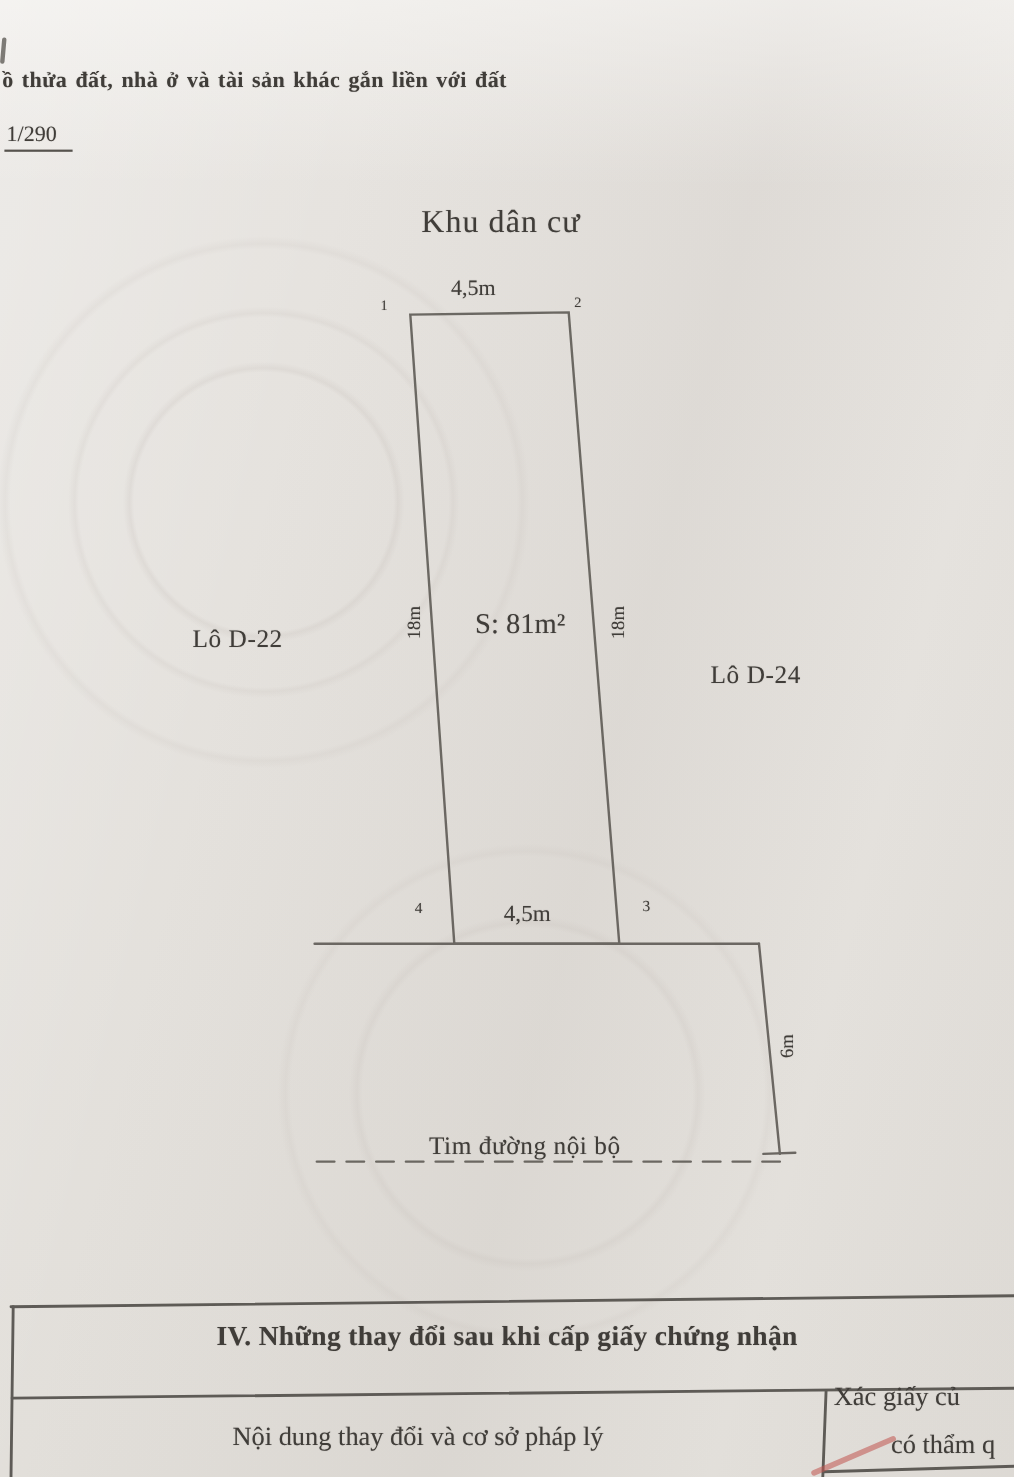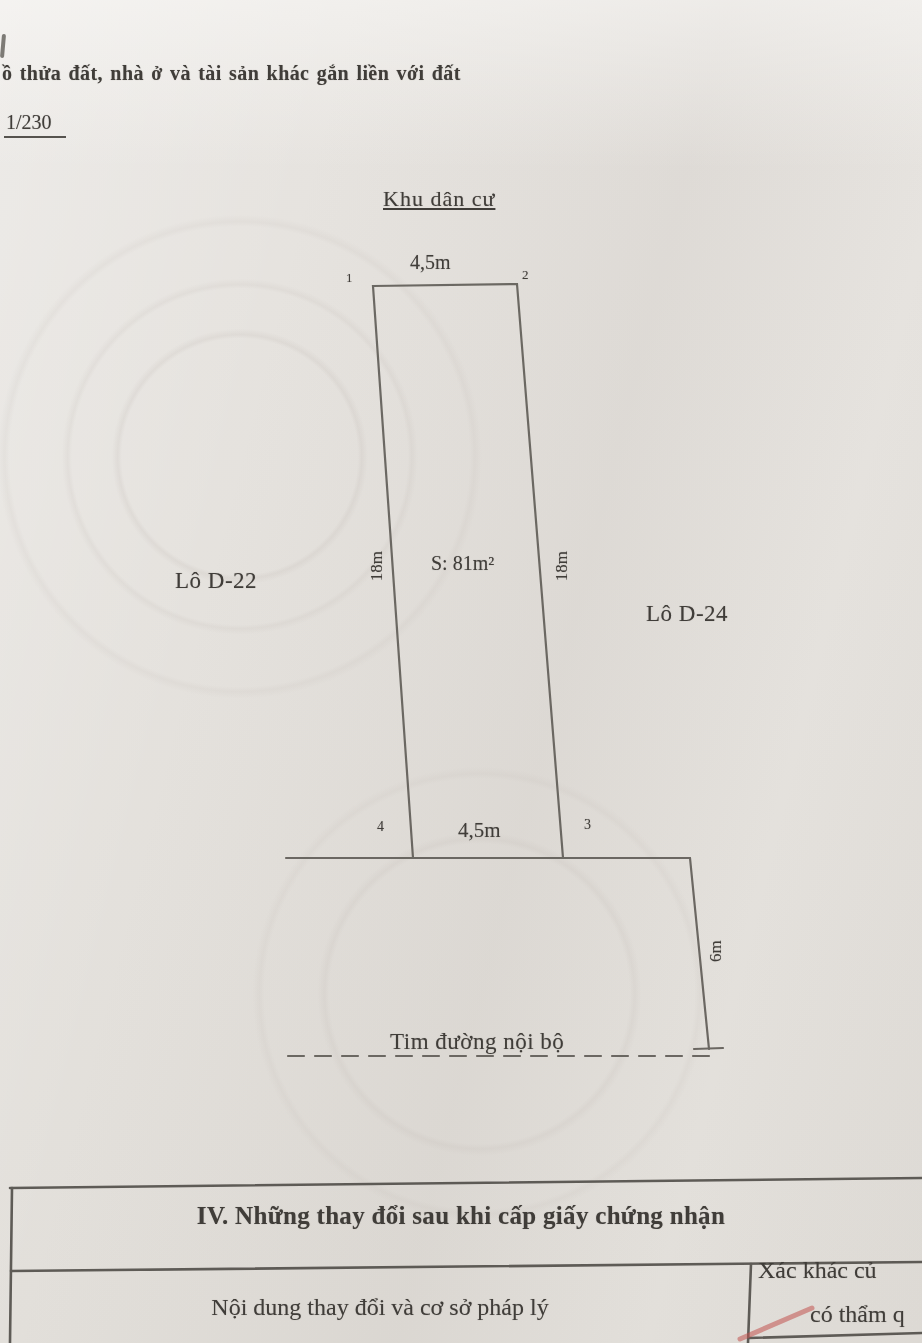--- a/index.html
+++ b/index.html
@@ -18,50 +18,50 @@
     font-family:"Liberation Serif","DejaVu Serif",serif;
     color:#3f3c38;
     filter:contrast(0.98);
   }
   .lbl{position:absolute;white-space:nowrap;color:#3f3c38;
        text-shadow:0 0 1px rgba(70,64,58,0.35);}
   .rot{transform:rotate(-90deg);transform-origin:center center;}
   #heading{left:2px;top:62px;font-size:20px;font-weight:bold;letter-spacing:0.4px;word-spacing:2px;}
   #scale{left:4px;top:111px;font-size:20px;border-bottom:2px solid #55524d;padding:0 14px 2px 2px;}
   #cutmark{position:absolute;left:1px;top:34px;width:4px;height:24px;background:#4a4742;opacity:.7;transform:rotate(5deg);border-radius:2px;}
-  #area-label{left:383px;top:186px;font-size:22px;letter-spacing:1px;text-decoration:underline;}
+  #area-label{left:383px;top:186px;font-size:29px;letter-spacing:1px;}
   #dim-top{left:410px;top:251px;font-size:20px;}
   #dim-bottom{left:458px;top:818px;font-size:21px;}
   #corner-1{left:346px;top:270px;font-size:13px;}
   #corner-2{left:522px;top:267px;font-size:13px;}
   #corner-3{left:584px;top:817px;font-size:14px;}
   #corner-4{left:377px;top:819px;font-size:14px;}
   #dim-left{left:347px;top:556px;width:60px;text-align:center;font-size:17px;}
   #dim-right{left:532px;top:556px;width:60px;text-align:center;font-size:17px;}
   #dim-road{left:686px;top:941px;width:60px;text-align:center;font-size:17px;}
-  #plot-area{left:431px;top:552px;width:110px;text-align:left;font-size:20px;}
+  #plot-area{left:404px;top:552px;width:110px;text-align:right;font-size:26px;}
   #lot-left{left:175px;top:568px;font-size:23px;letter-spacing:0.5px;}
   #lot-right{left:646px;top:601px;font-size:23px;letter-spacing:0.5px;}
   #road-label{left:390px;top:1017px;font-size:23px;letter-spacing:0.5px;margin-top:12px;}
   #tbl-title{left:12px;top:1202px;width:898px;text-align:center;font-size:25px;font-weight:bold;letter-spacing:0.3px;}
   #tbl-left-header{left:12px;top:1294px;width:736px;text-align:center;font-size:24px;}
   #tbl-right-line1{left:758px;top:1257px;font-size:24px;}
   #tbl-right-line2{left:810px;top:1301px;font-size:24px;}
   svg{position:absolute;left:0;top:0;}
 </style>
 </head>
 <body>
 
 <div id="paper">
 
   <div id="cutmark"></div>
 
   <div id="heading" class="lbl">ồ thửa đất, nhà ở và tài sản khác gắn liền với đất</div>
 
-  <div id="scale" class="lbl">1/230</div>
+  <div id="scale" class="lbl">1/290</div>
 
   <svg width="922" height="1343" viewBox="0 0 922 1343">
     <g stroke="#615d57" stroke-width="2.2" fill="none" opacity="0.92" stroke-linecap="round">
       <polygon points="373,286 517,284 563,858 413,858"></polygon>
       <line x1="286" y1="858" x2="690" y2="858"></line>
       <line x1="690" y1="858" x2="709" y2="1049"></line>
       <line x1="694" y1="1049" x2="723" y2="1048"></line>
       <line x1="288" y1="1056" x2="713" y2="1056" stroke-dasharray="16 11"></line>
     </g>
 
@@ -92,16 +92,16 @@
   <div id="dim-bottom" class="lbl">4,5m</div>
   <div id="corner-4" class="lbl">4</div>
   <div id="corner-3" class="lbl">3</div>
 
   <div id="dim-road" class="lbl rot">6m</div>
 
   <div id="road-label" class="lbl">Tim đường nội bộ</div>
 
   <div id="tbl-title" class="lbl">IV. Những thay đổi sau khi cấp giấy chứng nhận</div>
   <div id="tbl-left-header" class="lbl">Nội dung thay đổi và cơ sở pháp lý</div>
-  <div id="tbl-right-line1" class="lbl">Xác khác củ</div>
+  <div id="tbl-right-line1" class="lbl">Xác giấy củ</div>
   <div id="tbl-right-line2" class="lbl">có thẩm q</div>
 
 </div>
 
 </body></html>

